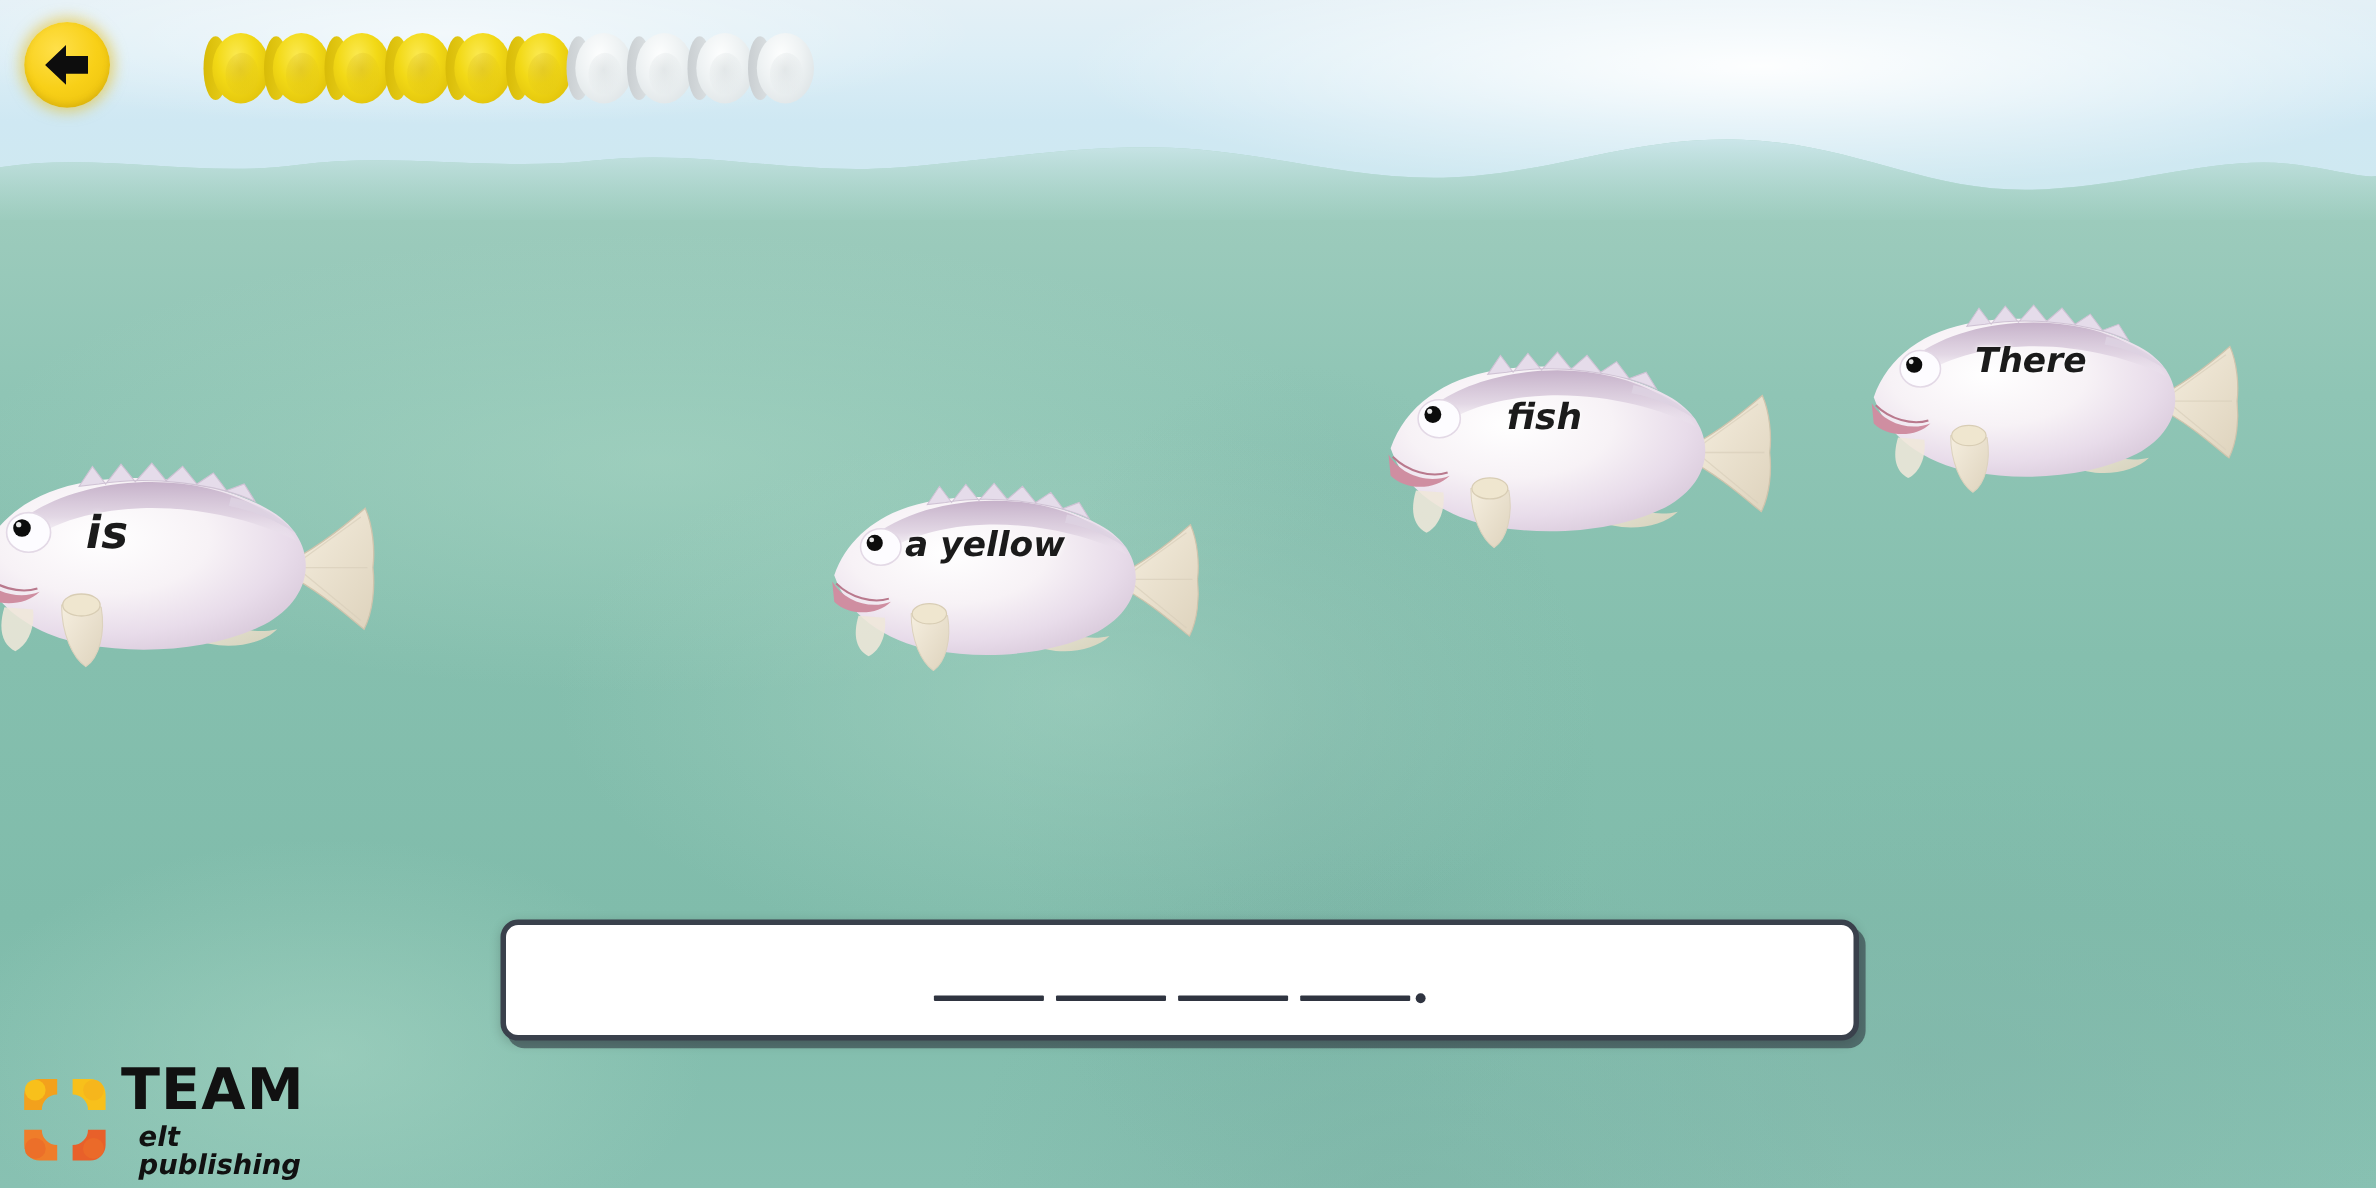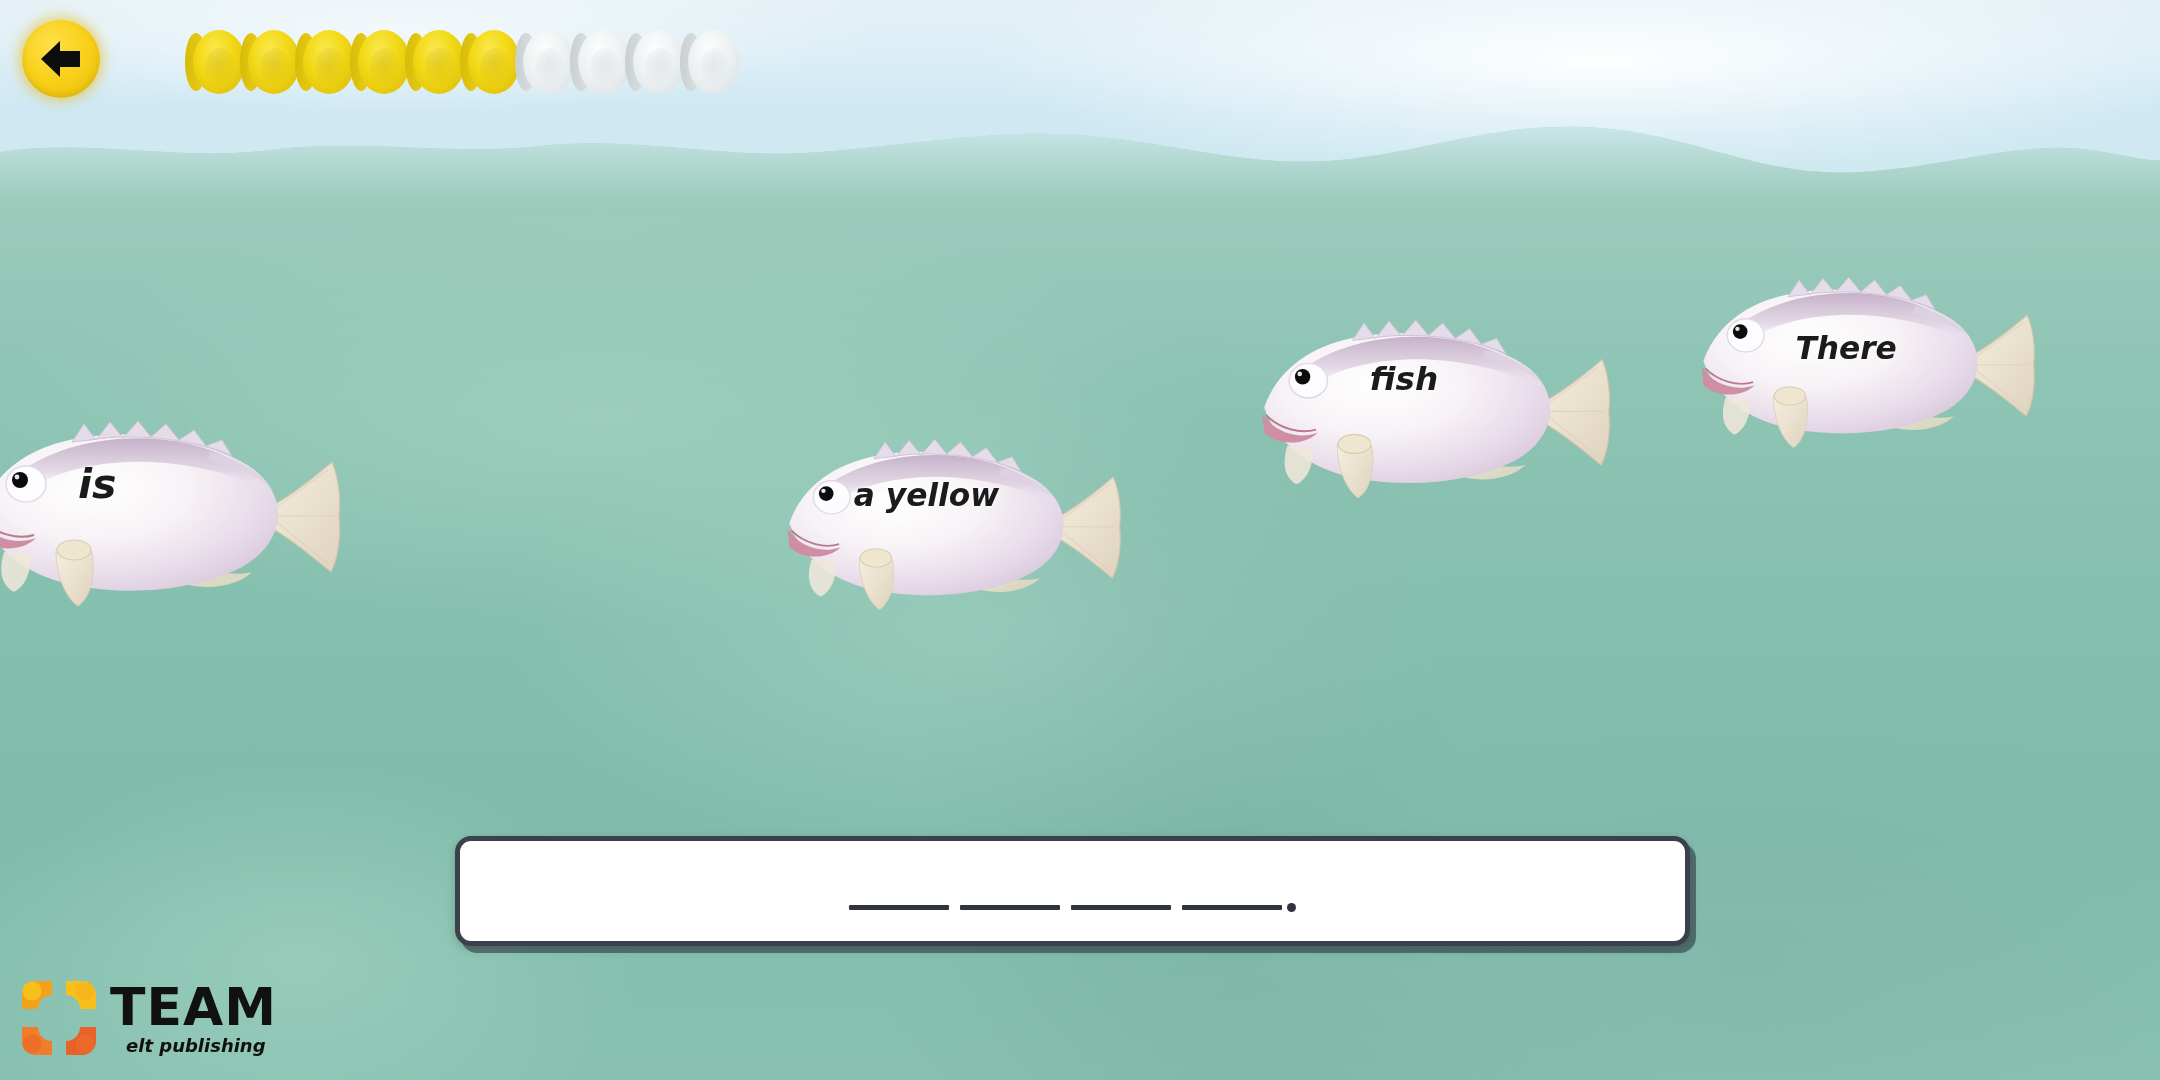--- a/index.html
+++ b/index.html
@@ -117,21 +117,21 @@
   
   .logo { position:absolute; left:18px; top:968px; width:265px; height:100px; z-index:25; display:flex; align-items:center; gap:10px; }
   .logo-mark { width:82px; height:82px; position:relative; flex:0 0 auto; }
   .logo-text { display:flex; flex-direction:column; line-height:1; }
   .logo-title {
     font-family:"DejaVu Sans", sans-serif; font-weight:bold;
     font-size:52px; color:#111; letter-spacing:1px;
   }
   .logo-sub {
     font-family:"DejaVu Sans", sans-serif; font-weight:bold; font-style:italic;
-    font-size:18px; color:#111; margin-top:4px; margin-left:16px;
+    font-size:25px; color:#111; margin-top:4px; margin-left:16px;
   }
 </style>
 </head>
 <body>
 
 <div id="scene">
   <div class="sky"></div>
 
   <div class="water-wrap">
     <svg width="2160" height="1080" viewBox="0 0 2160 1080" preserveAspectRatio="none">
@@ -271,21 +271,21 @@
     <path d="M18,118 C 30,138 56,146 76,138 C 62,152 34,152 20,138 Z" fill="#cf8ea1"></path>
     <path d="M22,120 C 36,134 58,140 74,135" stroke="#b9798d" stroke-width="2" fill="none"></path>
 
     <ellipse cx="66" cy="84" rx="20" ry="18" fill="#fdfcff"></ellipse>
     <ellipse cx="66" cy="84" rx="20" ry="18" fill="none" stroke="#e3d9e6" stroke-width="1.5"></ellipse>
     <circle cx="60" cy="80" r="8" fill="#0c0c0c"></circle>
     <circle cx="57" cy="77" r="2.4" fill="#ffffff" opacity="0.9"></circle>
   </svg>
       <span class="word" style="left: 118px; top: 60px; font-size: 41px;">is</span>
     </div>
-    <div class="fish" style="left: 771px; top: 420px; width: 386.4px; height: 211.6px;">
+    <div class="fish" style="left: 740px; top: 420px; width: 386.4px; height: 211.6px;">
   <svg width="386.40000000000003" height="211.60000000000002" viewBox="0 0 420 230">
     <defs>
       <radialGradient id="bodyG1" cx="38%" cy="35%" r="78%">
         <stop offset="0%" stop-color="#ffffff"></stop>
         <stop offset="42%" stop-color="#f7f2f6"></stop>
         <stop offset="72%" stop-color="#e8dcea"></stop>
         <stop offset="100%" stop-color="#d4c4d6"></stop>
       </radialGradient>
       <linearGradient id="backG1" x1="0" y1="0" x2="0" y2="1">
         <stop offset="0%" stop-color="#c3aec7"></stop>
@@ -428,21 +428,21 @@
     <path d="M44,152 C 38,172 42,186 54,192 C 66,186 72,170 70,154 Z" fill="#efe7da" opacity="0.88"></path>
 
     <path d="M18,118 C 30,138 56,146 76,138 C 62,152 34,152 20,138 Z" fill="#cf8ea1"></path>
     <path d="M22,120 C 36,134 58,140 74,135" stroke="#b9798d" stroke-width="2" fill="none"></path>
 
     <ellipse cx="66" cy="84" rx="20" ry="18" fill="#fdfcff"></ellipse>
     <ellipse cx="66" cy="84" rx="20" ry="18" fill="none" stroke="#e3d9e6" stroke-width="1.5"></ellipse>
     <circle cx="60" cy="80" r="8" fill="#0c0c0c"></circle>
     <circle cx="57" cy="77" r="2.4" fill="#ffffff" opacity="0.9"></circle>
   </svg>
-      <span class="word" style="left: 110.4px; top: 51.52px; font-size: 31.28px; margin-top: 20px;">There</span>
+      <span class="word" style="left: 110.4px; top: 51.52px; font-size: 31.28px;">There</span>
     </div>
   </div>
 
 <div class="answer-box">
   <div class="blanks" id="blanks">
       <span class="blank b1"></span>
       <span class="blank b2"></span>
       <span class="blank b3"></span>
       <span class="blank b4"></span>
       <span class="period"></span>

